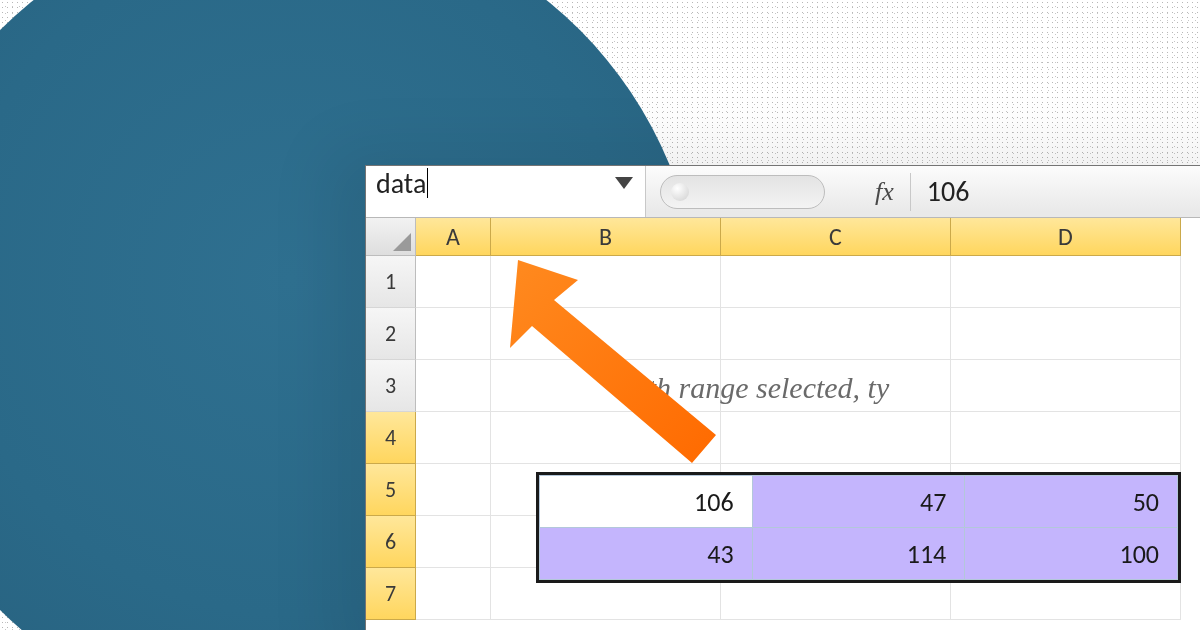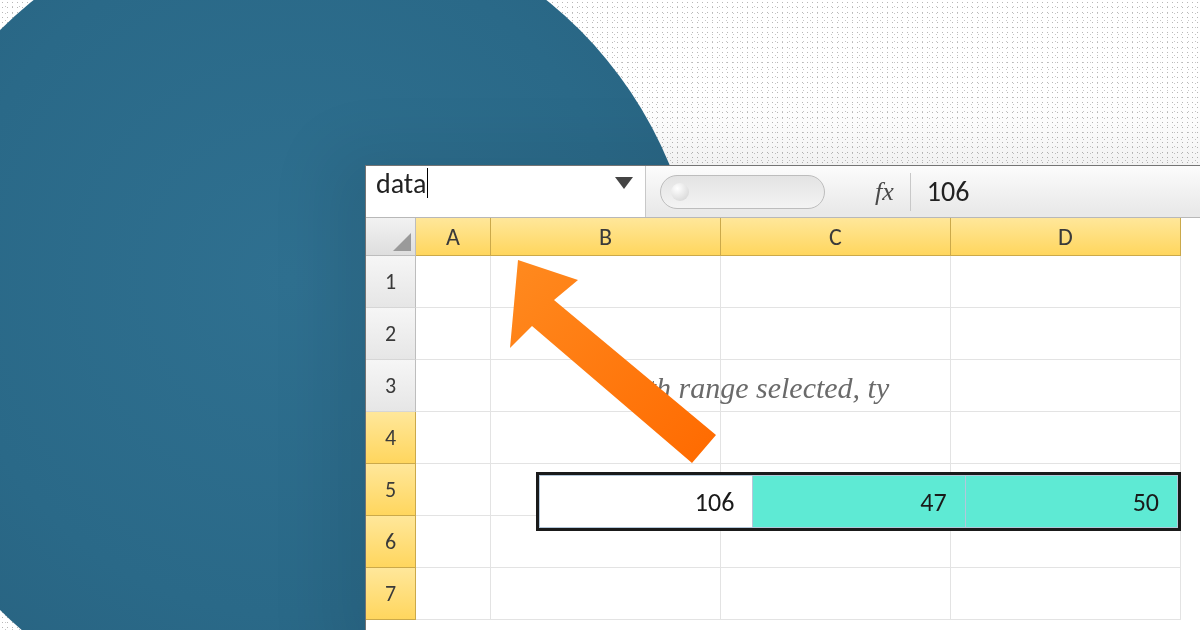--- a/index.html
+++ b/index.html
@@ -97,21 +97,21 @@
   }
 
   .data-box {
     position:absolute; left:120px; top:216px;
     border:3px solid #1a1a1a;
   }
   .data-box table { border-collapse:collapse; }
   .data-box td {
     width:227px; height:52px; font-size:26px; color:#1a1a1a;
     text-align:right; padding-right:18px; vertical-align:middle;
-    background:#5eead4; border:1px solid #b3c7da;
+    background:#c4b5fd; border:1px solid #b3c7da;
   }
   .data-box tr:first-child td:first-child { background:#fff; }
 
   
   .arrow {
     position:absolute; left:140px; top:42px; width:260px; height:210px; pointer-events:none;
   }
 </style>
 </head>
 <body>
@@ -206,20 +206,25 @@
           <div class="annot">With range selected, ty</div>
 
           <div class="data-box">
             <table>
               <tbody>
                   <tr>
                 <td>106</td>
                 <td>47</td>
                 <td>50</td>
               </tr>
+              <tr>
+                <td>43</td>
+                <td>114</td>
+                <td>100</td>
+              </tr>
 
             </tbody>
               </table>
           </div>
         </div>
       </div>
 
       <svg class="arrow" viewBox="0 0 260 210">
         <defs>
           <linearGradient id="og" x1="0" y1="0" x2="1" y2="1">

